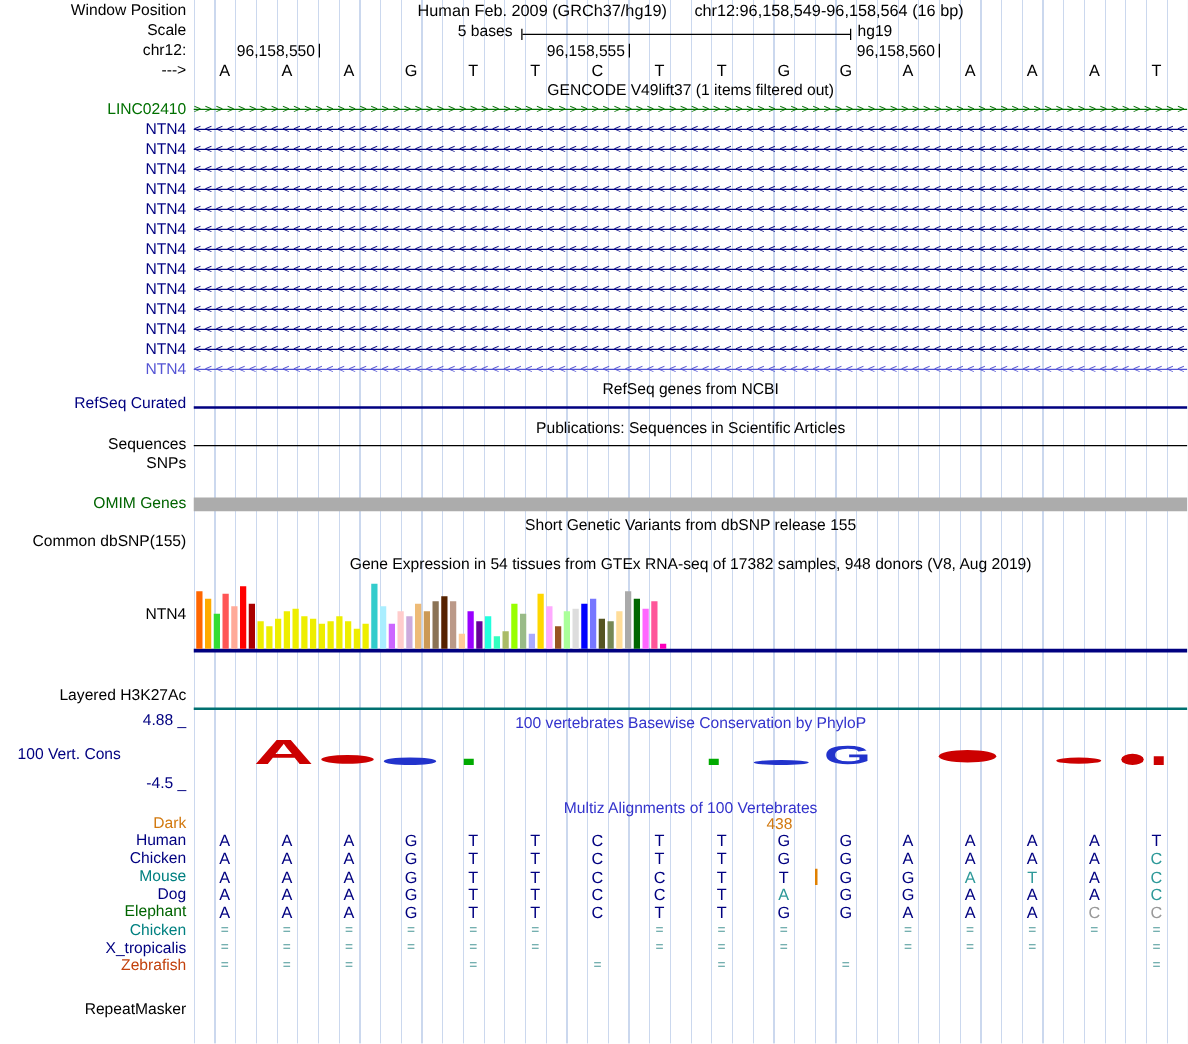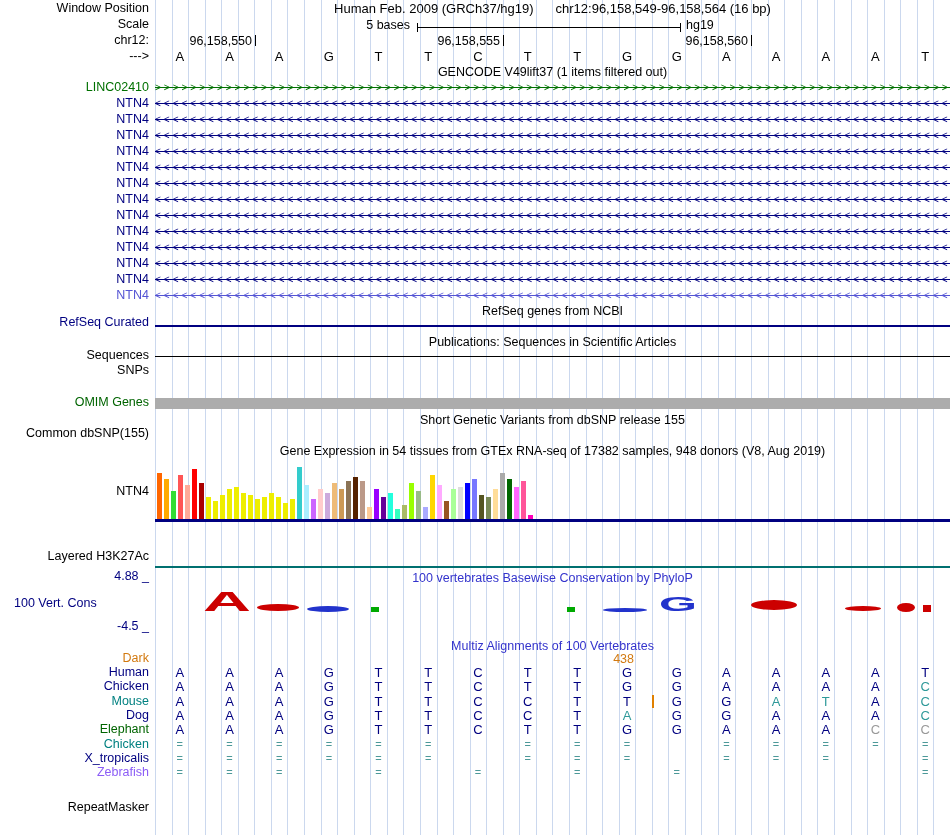--- a/index.html
+++ b/index.html
@@ -71,21 +71,21 @@
       <div class="side-label" style="top: 257px; color: rgb(0, 0, 128);">NTN4</div>
       <div class="side-label" style="top: 273px; color: rgb(0, 0, 128);">NTN4</div>
       <div class="side-label" style="top: 289px; color: rgb(84, 84, 212);">NTN4</div>
       <div class="side-label" style="top: 666px; color: rgb(0, 0, 128);">Human</div>
       <div class="side-label" style="top: 680px; color: rgb(0, 0, 128);">Chicken</div>
       <div class="side-label" style="top: 695px; color: rgb(0, 128, 128);">Mouse</div>
       <div class="side-label" style="top: 709px; color: rgb(0, 0, 128);">Dog</div>
       <div class="side-label" style="top: 723px; color: rgb(0, 100, 0);">Elephant</div>
       <div class="side-label" style="top: 738px; color: rgb(0, 128, 128);">Chicken</div>
       <div class="side-label" style="top: 752px; color: rgb(0, 0, 128);">X_tropicalis</div>
-      <div class="side-label" style="top: 766px; color: #8b5cf6;">Zebrafish</div>
+      <div class="side-label" style="top: 766px; color: #c2410c;">Zebrafish</div>
     </div>
 
   <div id="panel">
     <div class="header-line">
       <span>Human Feb. 2009 (GRCh37/hg19)</span>
       <span>chr12:96,158,549-96,158,564 (16 bp)</span>
     </div>
 
     <div id="scale-label">5 bases</div>
     <div id="scale-ruler"></div>

